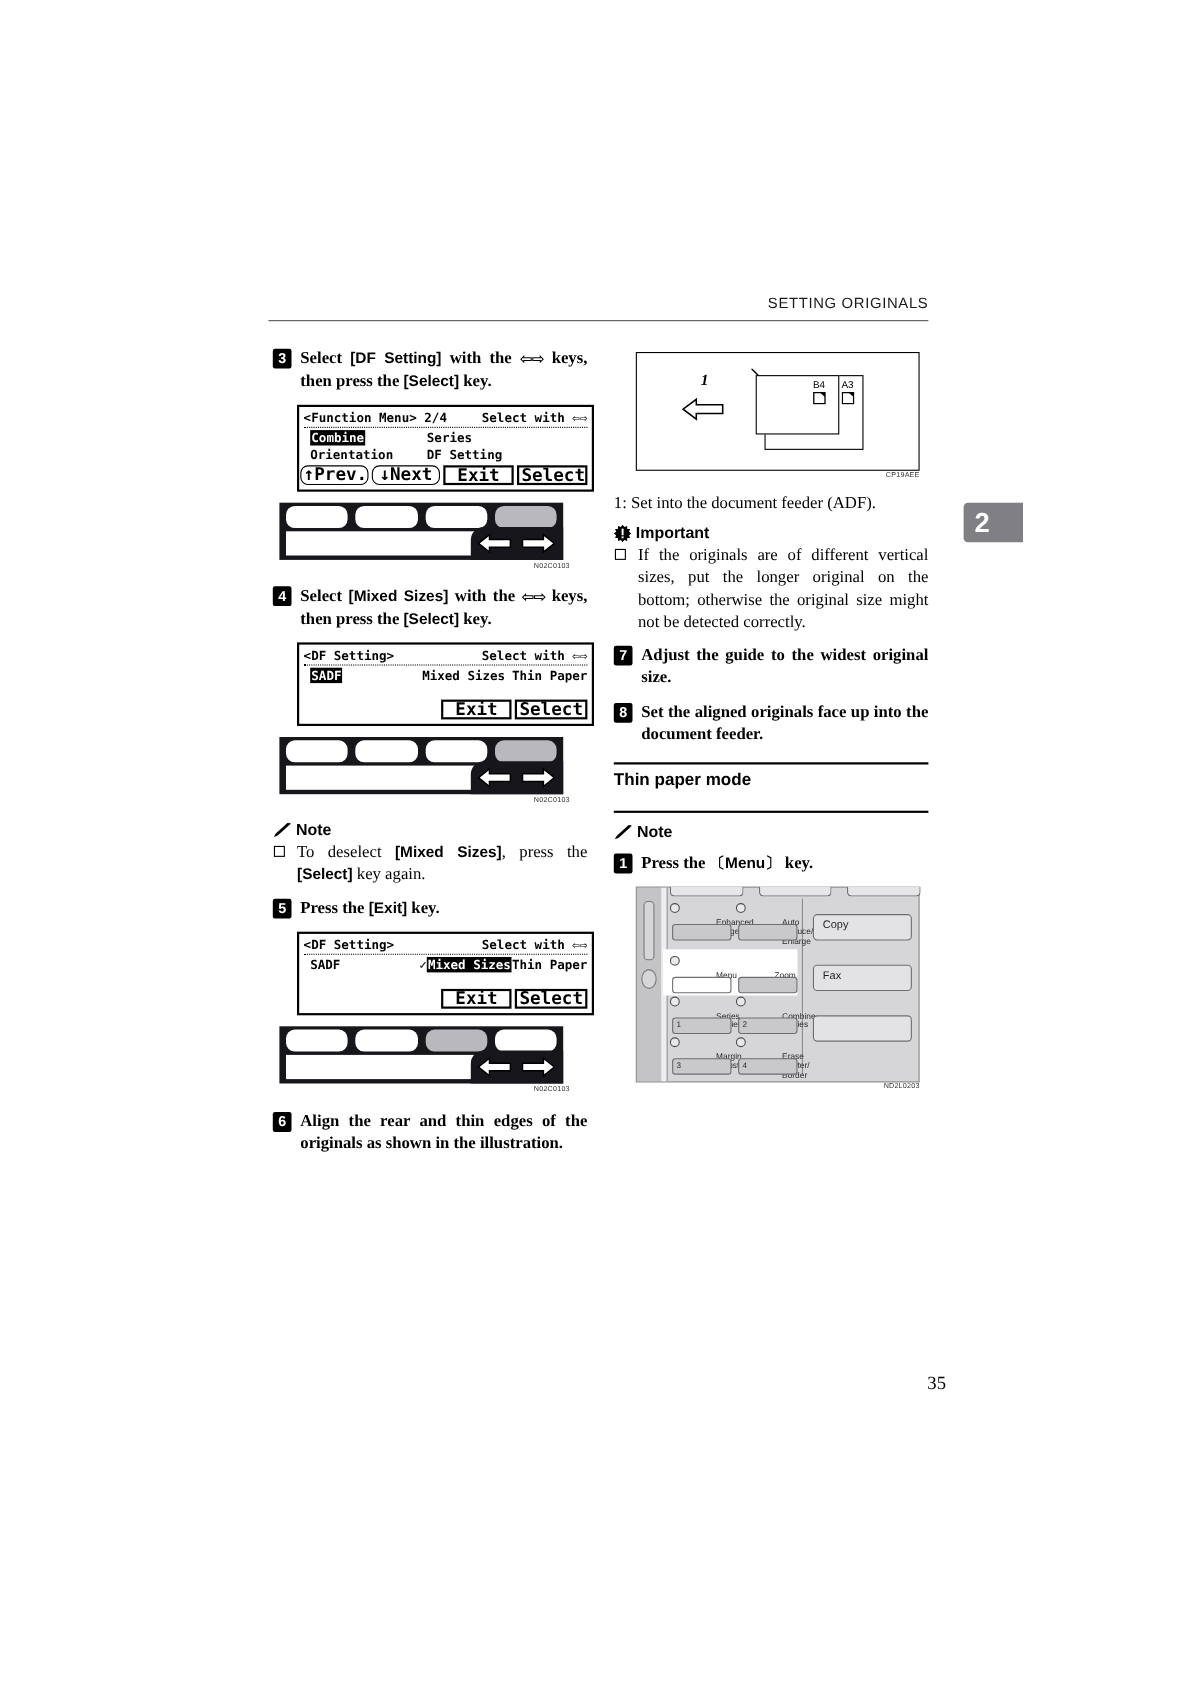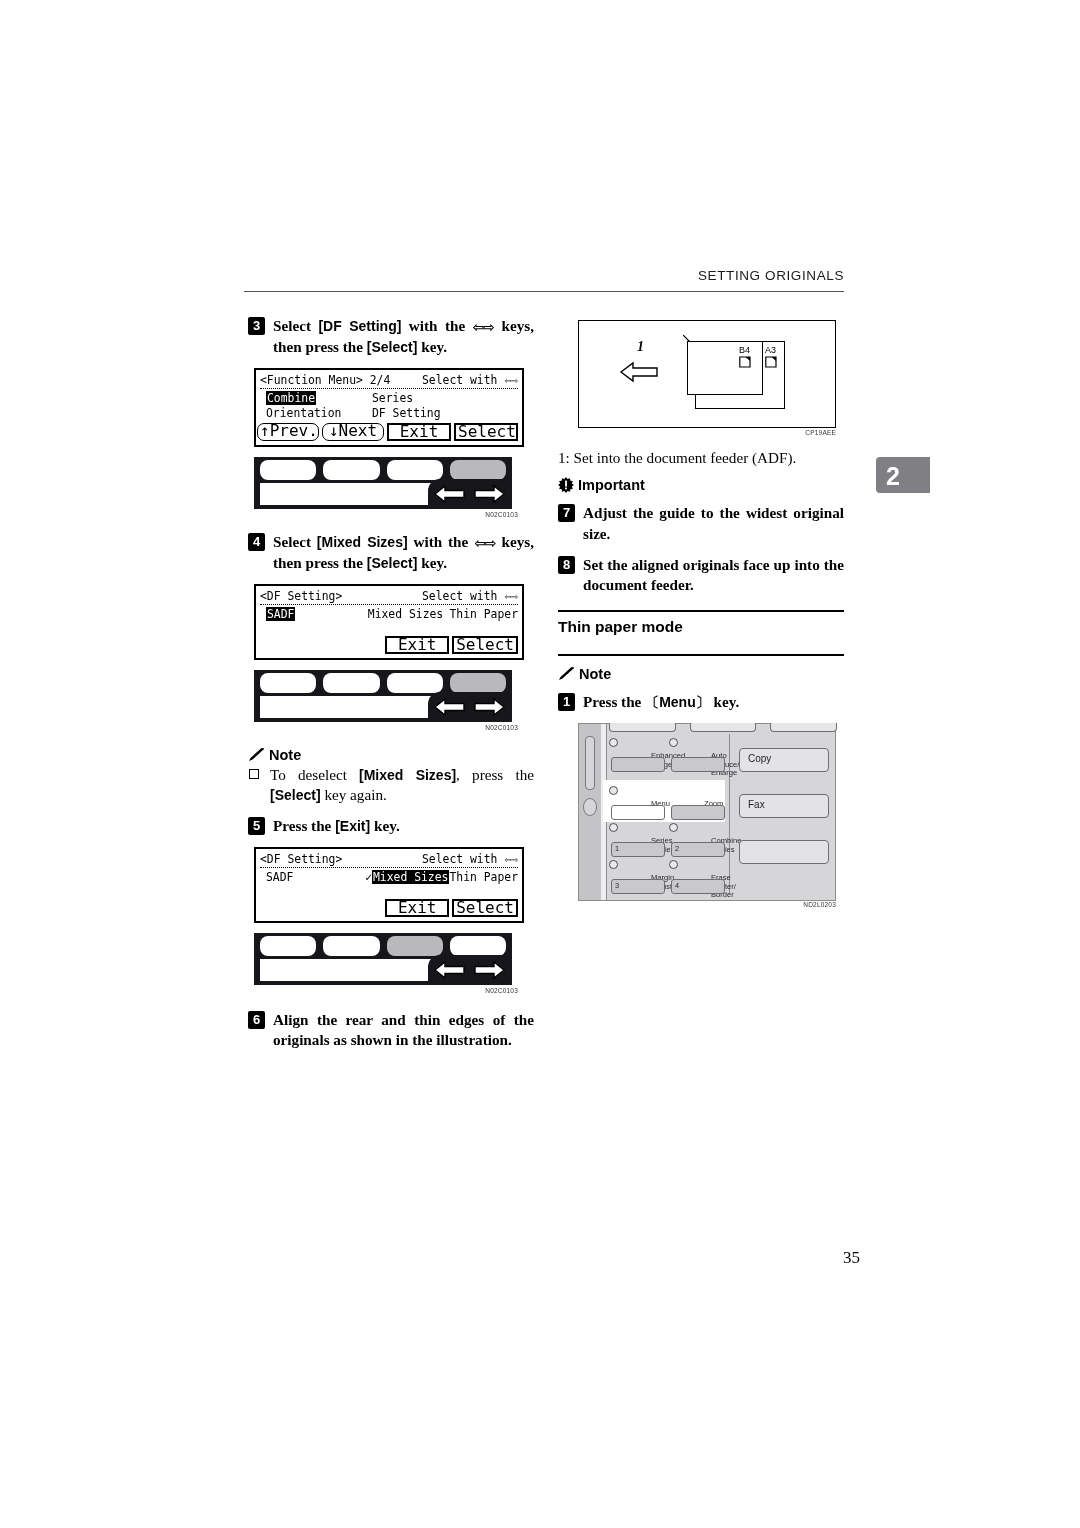--- a/index.html
+++ b/index.html
@@ -147,26 +147,27 @@
   .sect .title {
     font-family: "Liberation Sans", sans-serif;
     font-weight: bold;
     font-size: 15.5px;
     padding: 6px 0 18px 0;
   }
 
   
   .lcd {
     width: 270px;
-    margin: 6px 0 0 6px;
+    margin: 6px 0 0 22px;
     border: 2px solid #000;
     background: #fff;
     font-family: "DejaVu Sans Mono", monospace;
     box-sizing: border-box;
     position: relative;
+    font-weight: bold;
   }
   .lcd-inner { padding: 3px 4px 4px 4px; }
   .lcd-row {
     display: flex;
     justify-content: space-between;
     align-items: baseline;
     font-size: 11.4px;
     line-height: 14px;
     white-space: pre;
   }
@@ -600,20 +601,23 @@
 
     <div class="admon">
       <div class="admon-head">
         <svg class="bang-icon" viewBox="0 0 16 16">
           <polygon points="8,0 9.6,2.1 12.1,1.2 12.3,3.8 14.8,4 13.9,6.4 15.9,8 13.9,9.6 14.8,12 12.3,12.2 12.1,14.8 9.6,13.9 8,16 6.4,13.9 4,14.8 3.7,12.2 1.2,12 2.1,9.6 0,8 2.1,6.4 1.2,4 3.7,3.8 4,1.2 6.4,2.1" fill="#000"></polygon>
           <rect x="7.1" y="3.6" width="1.8" height="6" fill="#fff"></rect>
           <rect x="7.1" y="10.6" width="1.8" height="1.8" fill="#fff"></rect>
         </svg>
         <span>Important</span>
       </div>
+      <div class="admon-body">
+        <span class="sq"></span><span>If the originals are of different vertical sizes, put the longer original on the bottom; otherwise the original size might not be detected correctly.</span>
+      </div>
     </div>
 
     <div class="step">
       <span class="num">7</span><span>Adjust the guide to the widest original size.</span>
     </div>
 
     <div class="step">
       <span class="num">8</span><span>Set the aligned originals face up into the document feeder.</span>
     </div>
 

